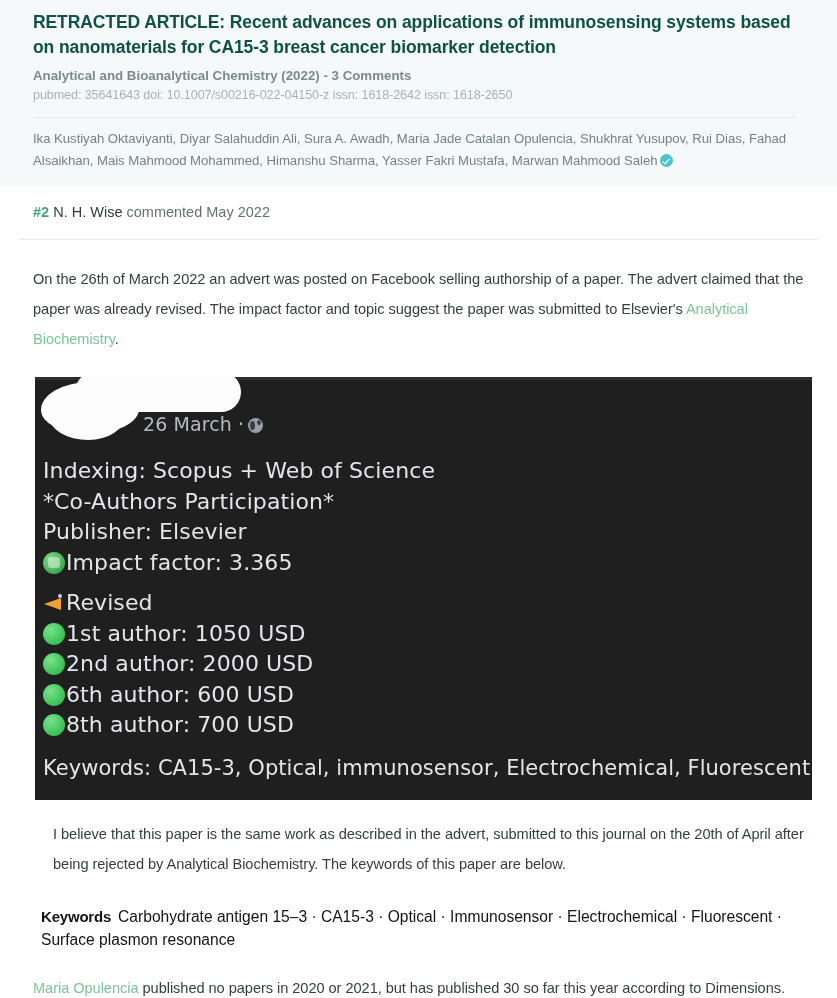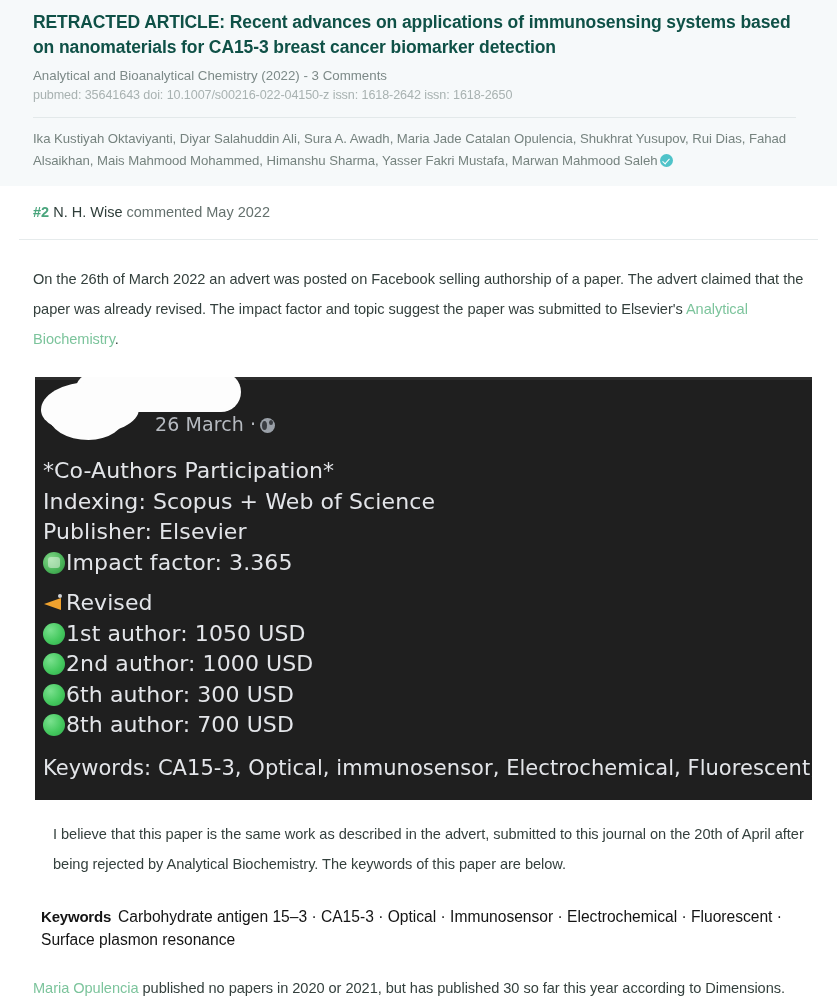--- a/index.html
+++ b/index.html
@@ -28,20 +28,21 @@
     font-weight: bold;
     color: #0f5147;
     margin: 0;
     letter-spacing: -0.1px;
   }
   .paper-journal {
     font-size: 13.3px;
     line-height: 19px;
     color: #7d8a88;
     margin-top: 6px;
+    font-weight: bold;
   }
   .paper-ids {
     font-size: 12.6px;
     line-height: 19px;
     color: #a8b2b1;
     margin-top: 1px;
     letter-spacing: -0.1px;
   }
   .header-rule {
     border-top: 1px solid #e3e9ea;
@@ -152,21 +153,21 @@
     width: 166px; height: 40px;
     border-radius: 26px;
   }
   .blob-c {
     left: 14px; top: 16px;
     width: 76px; height: 44px;
     border-radius: 40% 50% 48% 52% / 46% 44% 56% 54%;
   }
   .fb-date {
     position: absolute;
-    left: 120px;
+    left: 108px;
     top: 33px;
     font-size: 19px;
     color: #b6bac0;
     letter-spacing: 0.1px;
   }
   .globe-icon {
     display: inline-block;
     width: 15px;
     height: 15px;
     border-radius: 50%;
@@ -300,29 +301,29 @@
     <div class="fb-topbar"></div>
 
     <div class="fb-head">
       <div class="redaction blob-b"></div>
       <div class="redaction blob-a"></div>
       <div class="redaction blob-c"></div>
       <div class="fb-date"><span>26 March</span><span style="margin-left:6px;">·</span><span class="globe-icon"></span></div>
     </div>
 
     <div class="fb-lines">
+      <div class="fb-line">Indexing: Scopus + Web of Science</div>
       <div class="fb-line">*Co-Authors Participation*</div>
-      <div class="fb-line">Indexing: Scopus + Web of Science</div>
       <div class="fb-line">Publisher: Elsevier</div>
       <div class="fb-line"><span class="emo emo-money"></span><span>Impact factor: 3.365</span></div>
       <div class="fb-gap"></div>
       <div class="fb-line"><span class="emo emo-mega"></span><span>Revised</span></div>
       <div class="fb-line"><span class="emo emo-green"></span><span>1st author: 1050 USD</span></div>
-      <div class="fb-line"><span class="emo emo-green"></span><span>2nd author: 1000 USD</span></div>
-      <div class="fb-line"><span class="emo emo-green"></span><span>6th author: 300 USD</span></div>
+      <div class="fb-line"><span class="emo emo-green"></span><span>2nd author: 2000 USD</span></div>
+      <div class="fb-line"><span class="emo emo-green"></span><span>6th author: 600 USD</span></div>
       <div class="fb-line"><span class="emo emo-green"></span><span>8th author: 700 USD</span></div>
     </div>
 
     <div class="fb-keywords">Keywords: CA15-3, Optical, immunosensor, Electrochemical, Fluorescent, SPR</div>
   </div>
 
   <p class="para p-believe">I believe that this paper is the same work as described in the advert, submitted to this journal on the 20th of April after being rejected by Analytical Biochemistry. The keywords of this paper are below.</p>
 
   <div class="kw-figure">
     <span class="kw-label">Keywords</span><span>Carbohydrate antigen 15–3 · CA15-3 · Optical · Immunosensor · Electrochemical · Fluorescent · Surface plasmon resonance</span>

